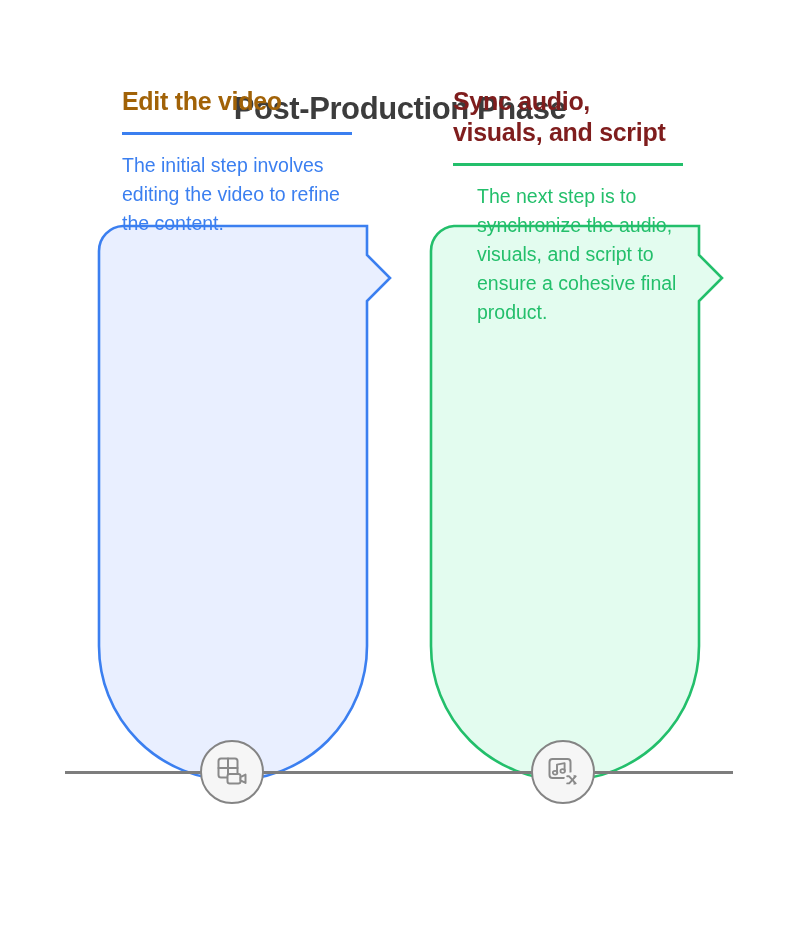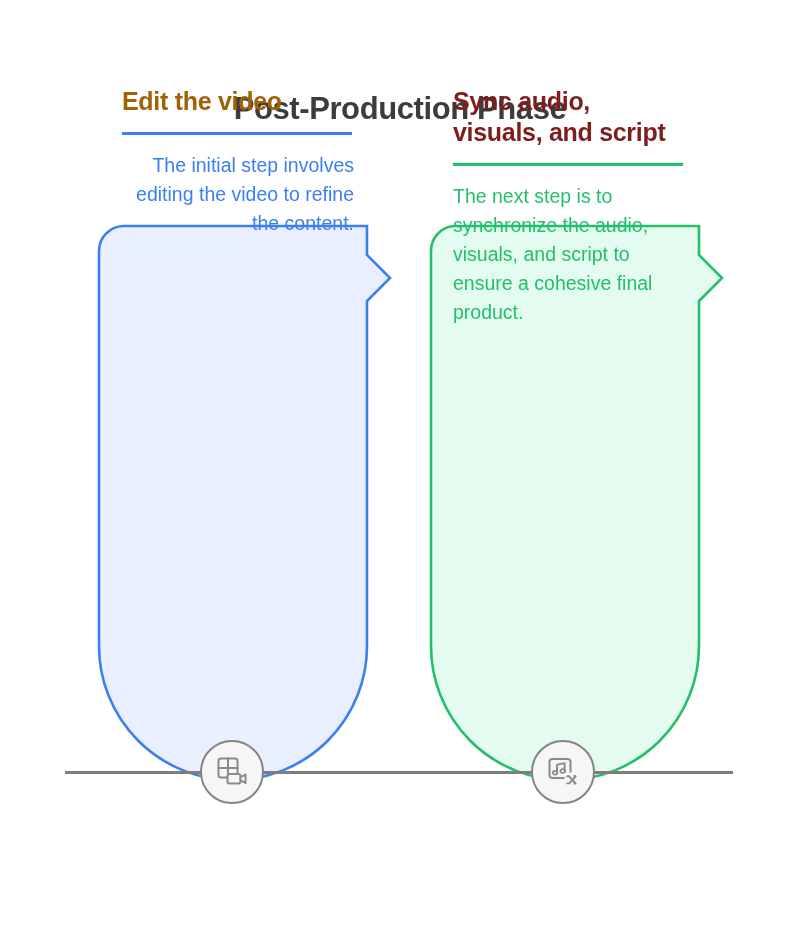--- a/index.html
+++ b/index.html
@@ -82,27 +82,27 @@
   .card-body {
     font-size: 19.5px;
     line-height: 1.49;
     margin: 16px 0 0 0;
   }
 
   
   #card-edit-video .card-content { left: 122px; top: 86px; width: 232px; }
   #card-edit-video .card-title   { color: #a16207; }
   #card-edit-video .card-divider { background: #3b7ff0; width: 230px; }
-  #card-edit-video .card-body    { color: #3b7ff0; text-align: right; }
+  #card-edit-video .card-body    { color: #3b7ff0; }
 
   
   #card-sync-audio .card-content { left: 453px; top: 86px; width: 232px; }
   #card-sync-audio .card-title   { color: #7f1d1d; }
   #card-sync-audio .card-divider { background: #23bf6b; width: 230px; }
-  #card-sync-audio .card-body    { color: #23bf6b; }
+  #card-sync-audio .card-body    { color: #23bf6b; margin-left: 24px; }
 
   
   .milestone {
     position: absolute;
     width: 64px;
     height: 64px;
     border-radius: 50%;
     background: #f6f6f6;
     border: 2.5px solid #848484;
     box-sizing: border-box;

